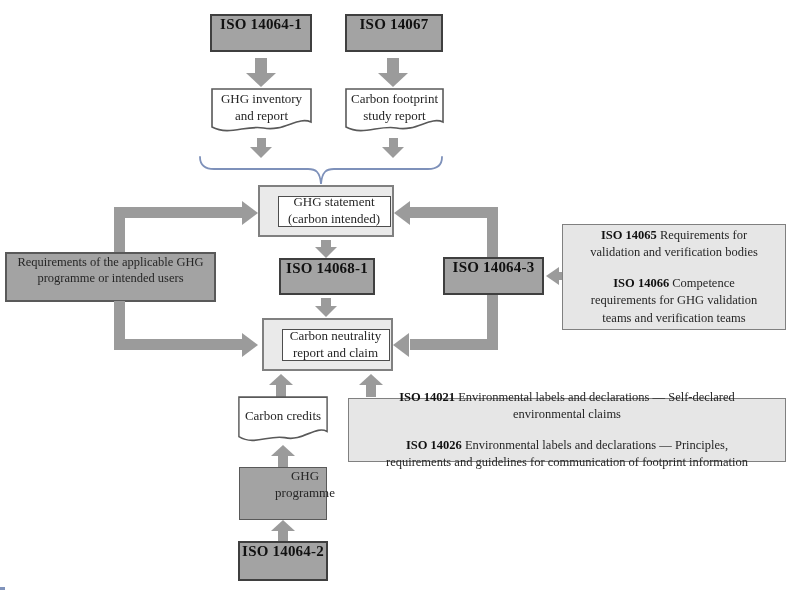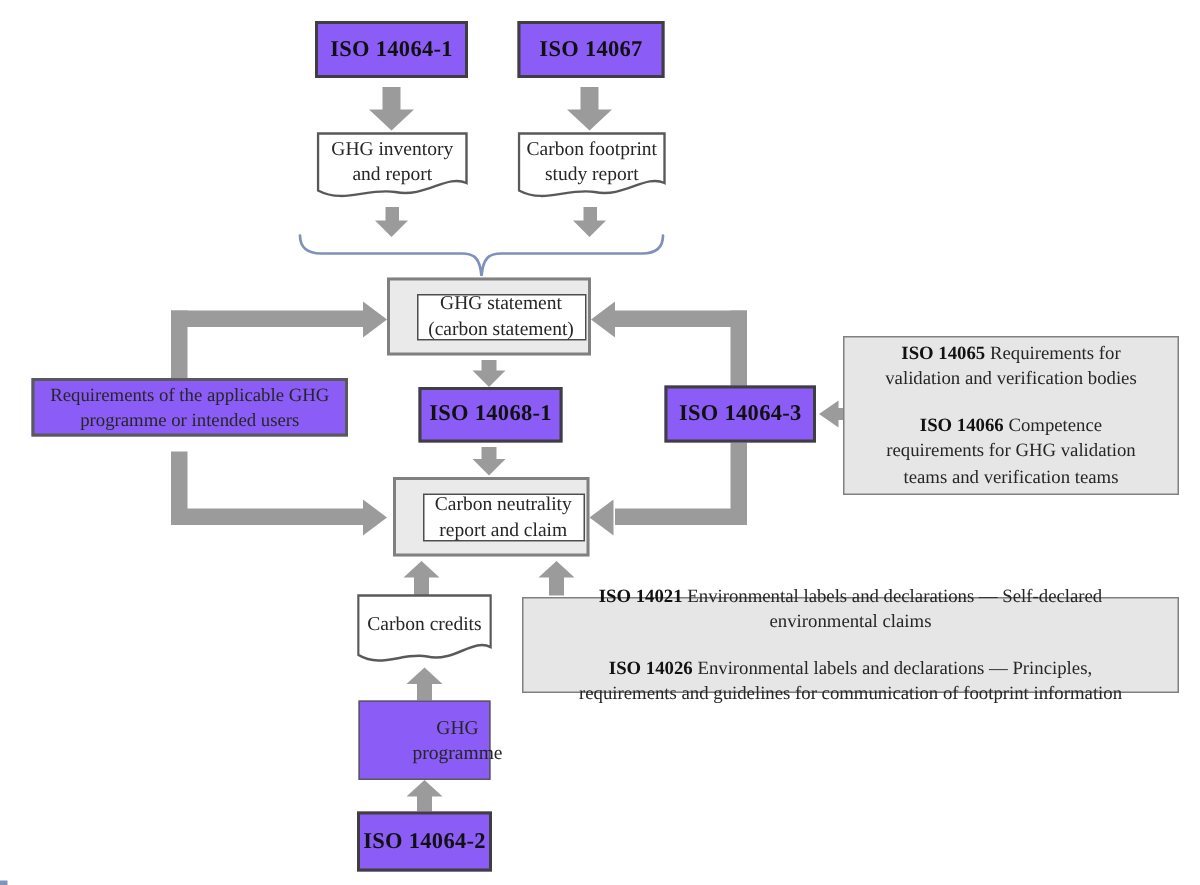--- a/index.html
+++ b/index.html
@@ -1,21 +1,21 @@
 <!DOCTYPE html>
 <html><head>
 <meta charset="utf-8">
 <style>
   html,body{margin:0;padding:0;background:#fff;}
   .canvas{position:relative;width:800px;height:590px;background:#ffffff;overflow:hidden;
           font-family:"Liberation Serif","DejaVu Serif",serif;color:#262626;}
   .abs{position:absolute;}
   
-  .box{position:absolute;background:#8b5cf6;box-sizing:border-box;display:flex;flex-direction:column;
-       align-items:center;justify-content:center;text-align:center;}
+  .box{position:absolute;background:#a3a3a3;box-sizing:border-box;display:flex;flex-direction:column;
+       align-items:center;text-align:center;}
   .iso{border:2px solid #3f3f3f;font-weight:bold;font-size:15px;color:#111;letter-spacing:.2px;}
   .plain{border:2px solid #595959;font-size:12.5px;line-height:1.3;}
   .thin{border:1.5px solid #595959;padding-left:44px;}
   
   .dbl-outer{position:absolute;background:#eaeaea;border:2px solid #808080;box-sizing:border-box;
              display:flex;align-items:center;justify-content:center;}
   .dbl-inner{background:#fff;border:1.5px solid #4d4d4d;box-sizing:border-box;font-size:13px;line-height:1.3;
              text-align:center;display:flex;flex-direction:column;align-items:center;justify-content:center;
              width:calc(100% - 19px);height:calc(100% - 17px);margin-left:16px;}
   
@@ -88,21 +88,21 @@
     <div class="tri t-down-sm" style="left:382px;top:147px;"></div>
   </div>
 
   <svg class="abs" style="left:198px;top:156px;" width="246" height="31">
     <path d="M2,1 C2,9 7,13 16,13 L110,13 C118,13 122,16 123,28 C124,16 128,13 136,13 L230,13 C239,13 244,9 244,1" fill="none" stroke="#7e91ba" stroke-width="1.8" stroke-linecap="round"></path>
   </svg>
 
   <div class="dbl-outer" style="left:258px;top:185px;width:136px;height:52px;">
     <div class="dbl-inner">
       <span class="ln">GHG statement</span>
-      <span class="ln">(carbon statement)</span>
+      <span class="ln">(carbon intended)</span>
     </div>
   </div>
 
   <div>
     <div class="shaft" style="left:321px;top:240px;width:10px;height:8px;"></div>
     <div class="tri t-down-sm" style="left:315px;top:247px;"></div>
   </div>
 
   <div class="box iso" style="left:279px;top:258px;width:96px;height:37px;">
     <span>ISO 14068-1</span>
@@ -113,21 +113,21 @@
     <div class="tri t-down-sm" style="left:315px;top:306px;"></div>
   </div>
 
   <div class="dbl-outer" style="left:262px;top:318px;width:131px;height:53px;">
     <div class="dbl-inner">
       <span class="ln">Carbon neutrality</span>
       <span class="ln">report and claim</span>
     </div>
   </div>
 
-  <div class="box plain" style="left:21px;top:252px;width:211px;height:39px;">
+  <div class="box plain" style="left:5px;top:252px;width:211px;height:50px;">
     <span class="ln">Requirements of the applicable GHG</span>
     <span class="ln">programme or intended users</span>
   </div>
 
   <div>
     <div class="shaft" style="left:114px;top:207px;width:11px;height:45px;"></div>
     <div class="shaft" style="left:114px;top:207px;width:128px;height:11px;"></div>
     <div class="tri t-right" style="left:242px;top:201px;"></div>
   </div>
   <div>

